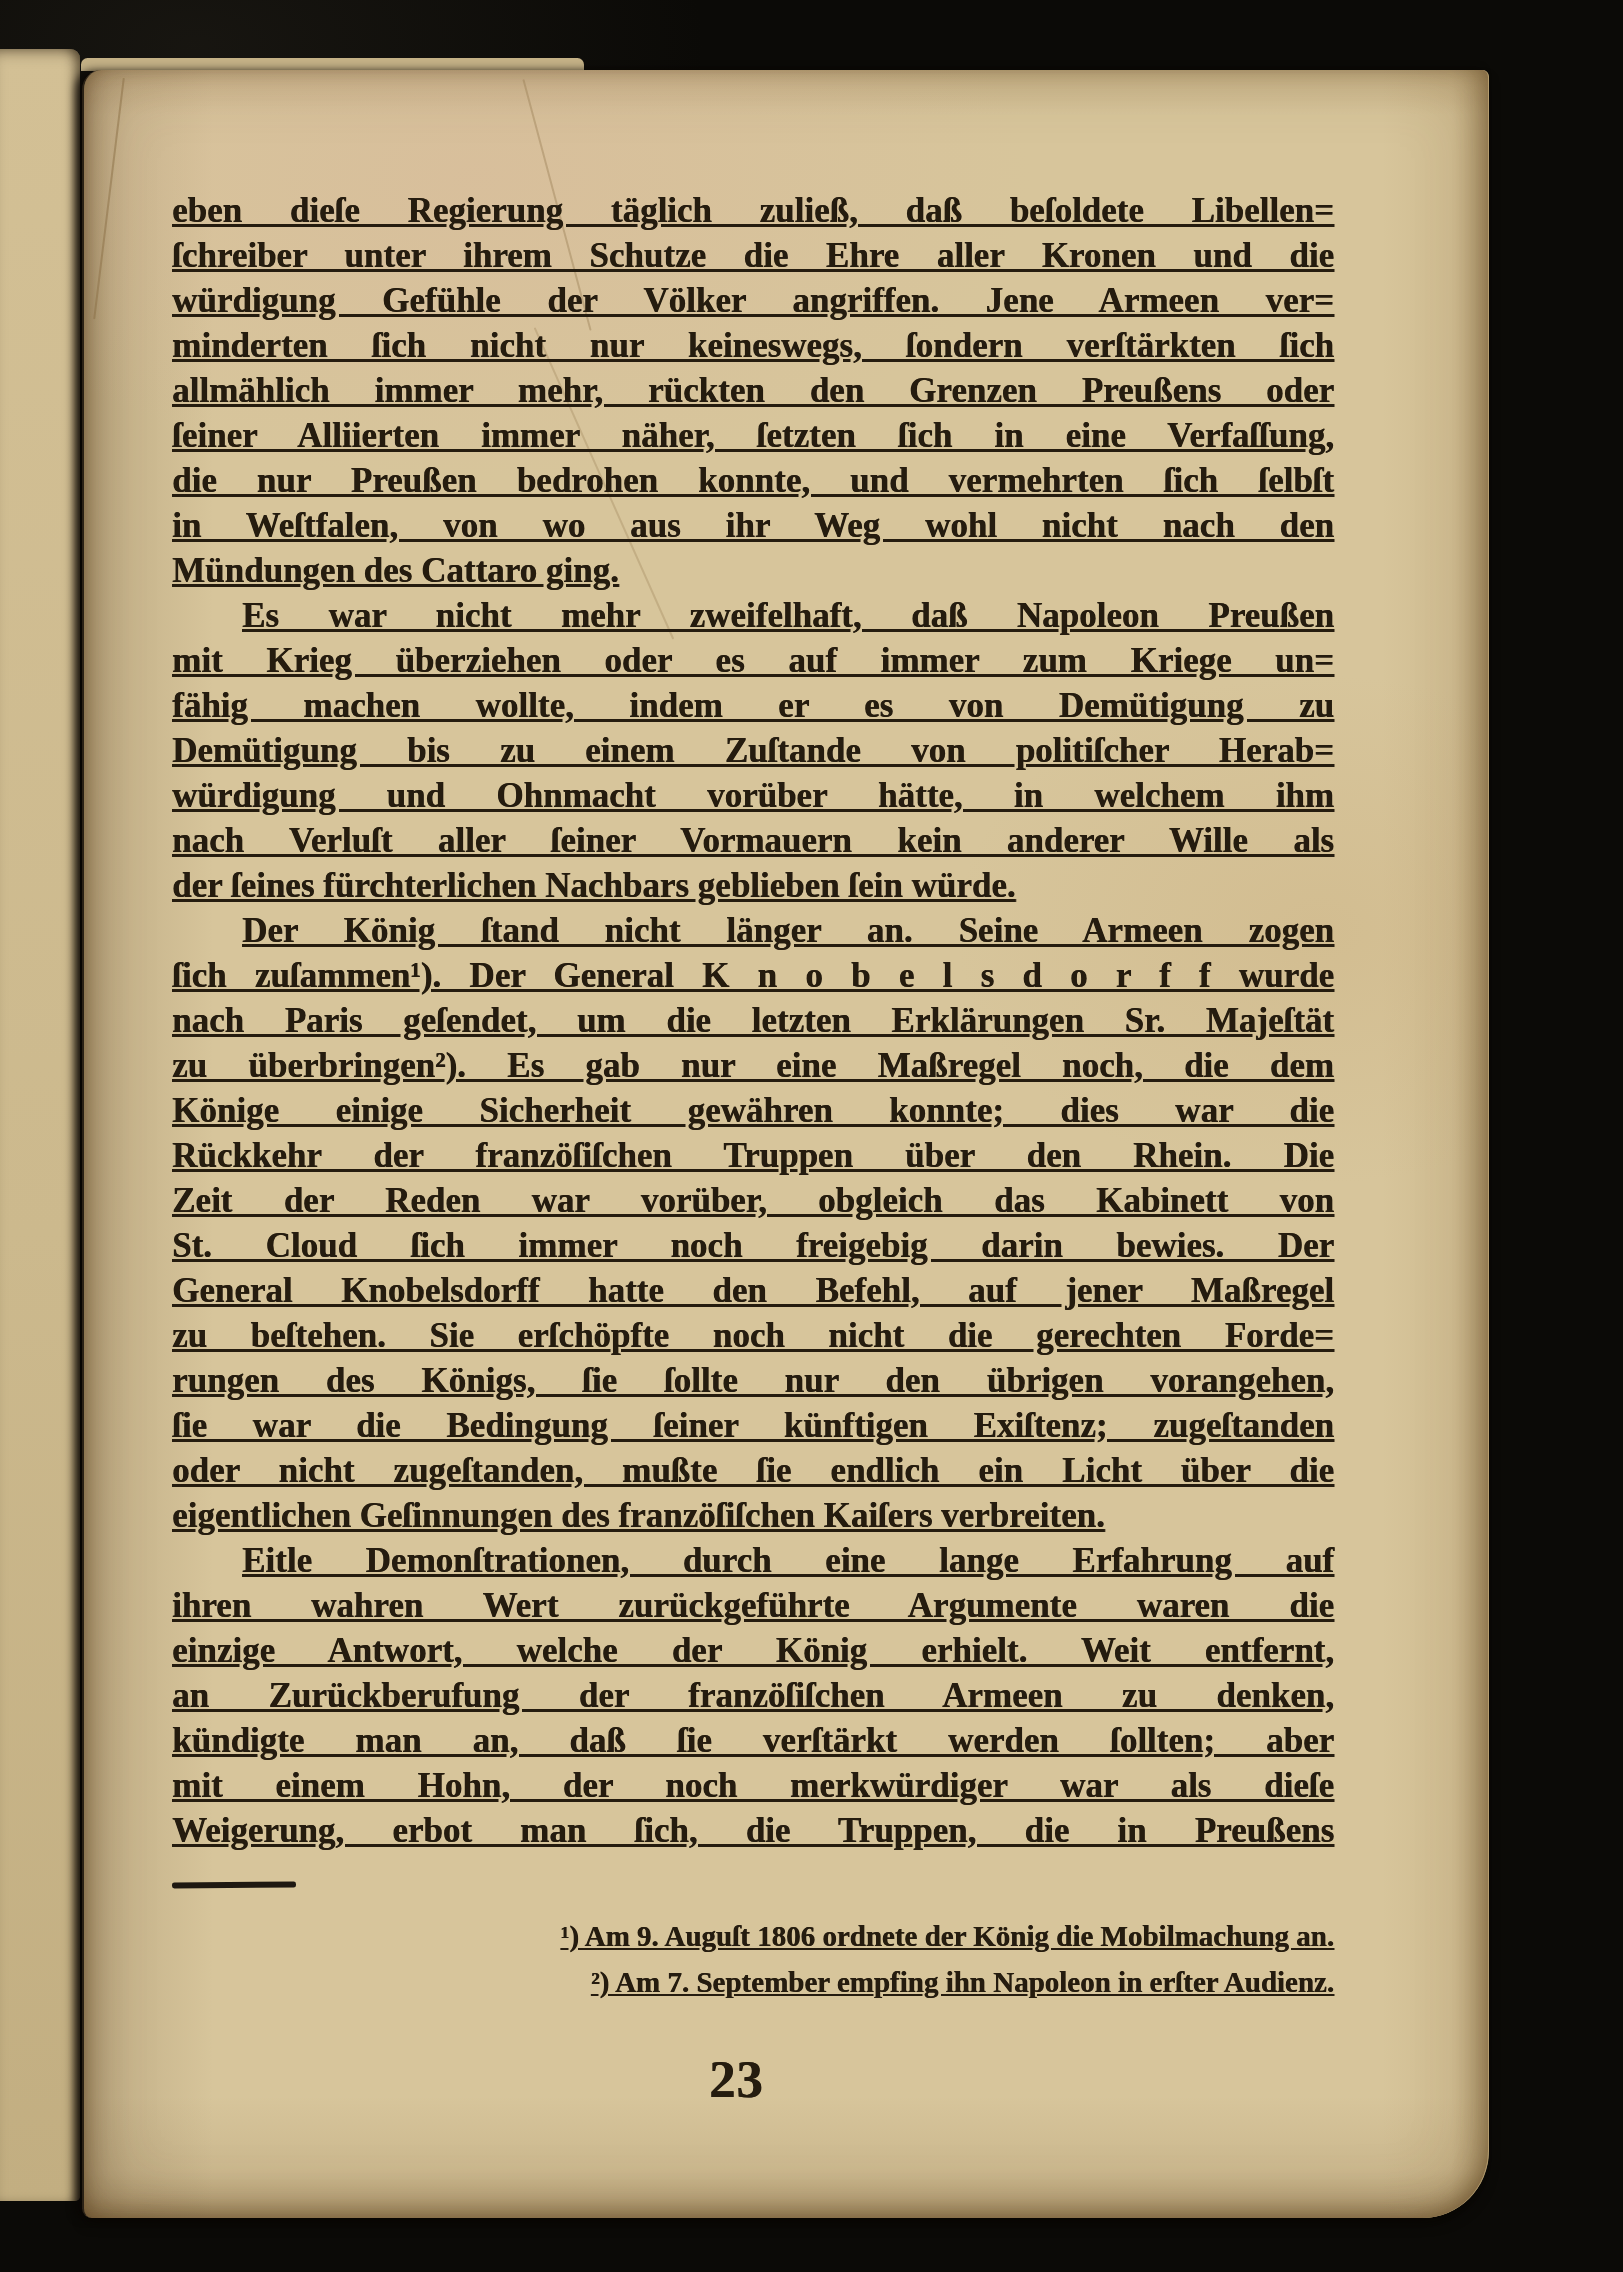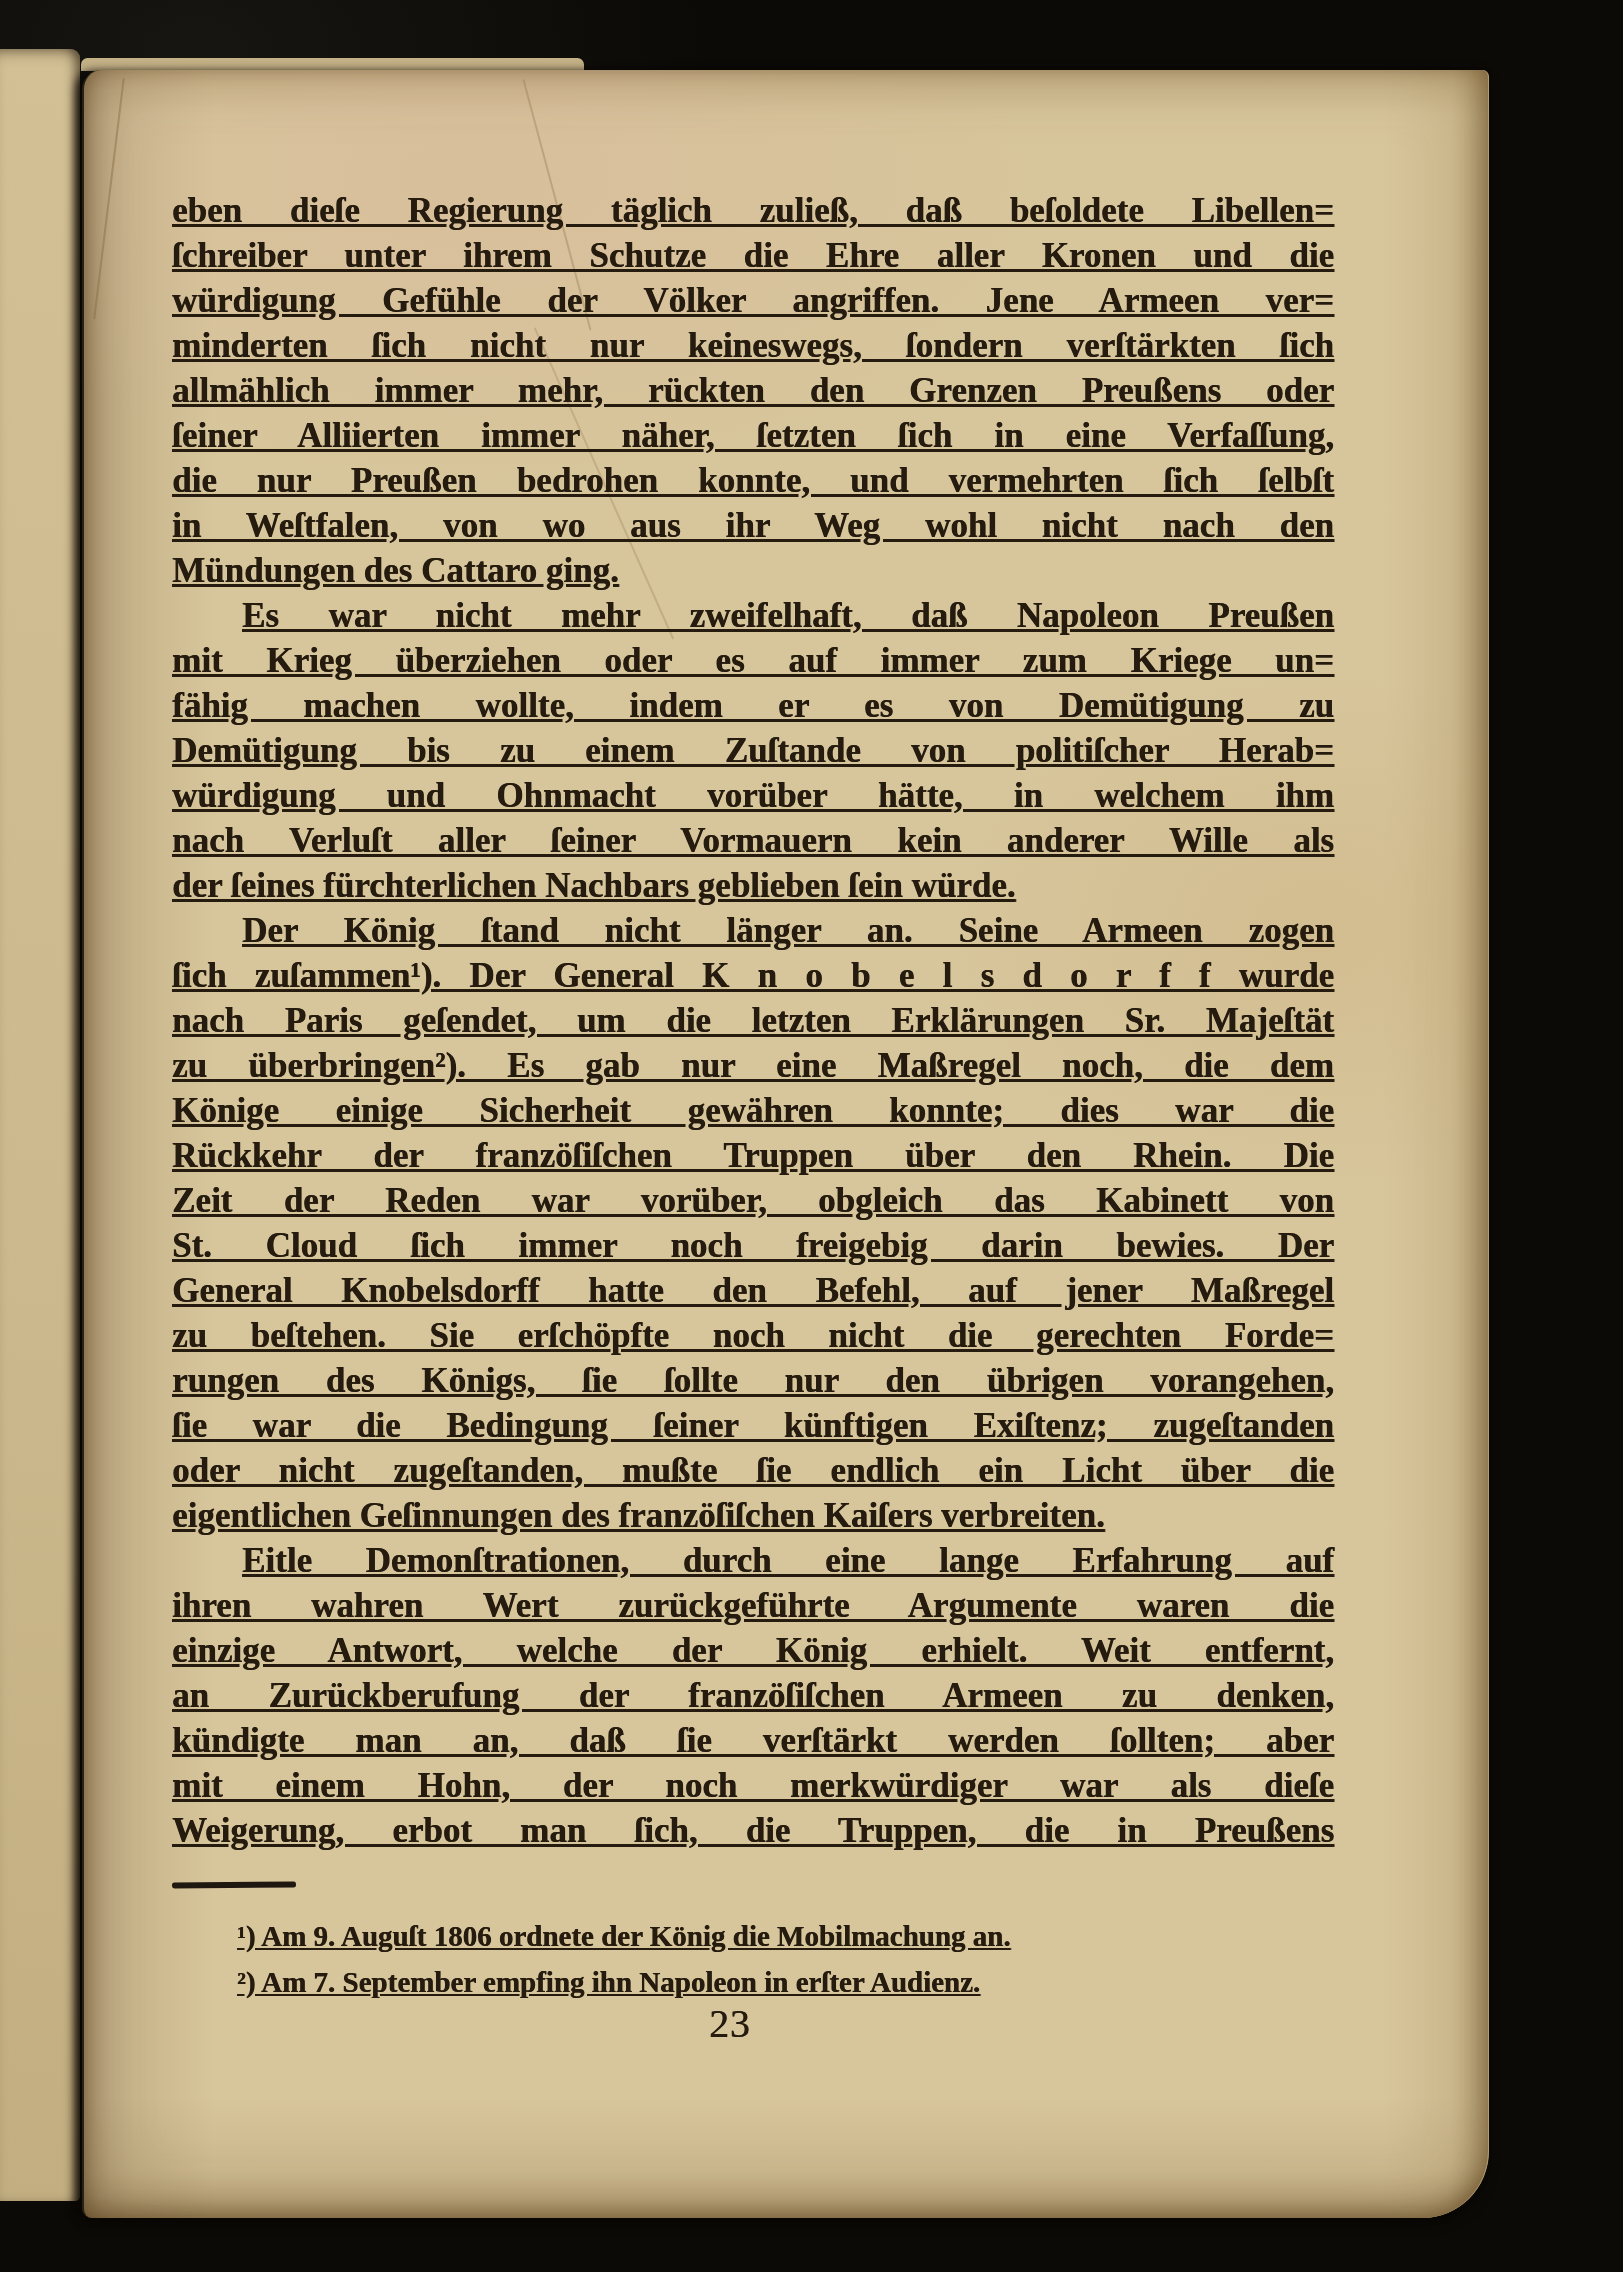--- a/index.html
+++ b/index.html
@@ -64,25 +64,25 @@
   }
   .ln{height:45px;text-align:justify;text-align-last:justify;}
   .ln.first{text-indent:70px;}
   .ln.last{text-align-last:left;}
 
   .footnote-rule{
     width:124px;height:5.7px;margin-top:29px;
     background:#1e1811;border-radius:2.4px;transform:rotate(-.4deg);
   }
   .footnotes{margin:25px 0 0 65px;font-size:29px;line-height:46px;}
-  .fn{text-align:left;height:46px;}
+  .fn{text-align:right;height:46px;}
 
   .page-number{
-    position:absolute;left:625px;top:1930px;width:97px;
-    font-size:40px;font-weight:400;color:#251c0f;letter-spacing:0.8px;
+    position:absolute;left:625px;top:1979px;width:97px;
+    font-size:53px;font-weight:700;color:#251c0f;letter-spacing:0.8px;
     text-shadow:0.5px 0 0 currentColor;
   }
 </style>
 </head>
 <body>
 
 <div class="scan-bg"></div>
 
 <div class="under-page-edge"></div>
 

